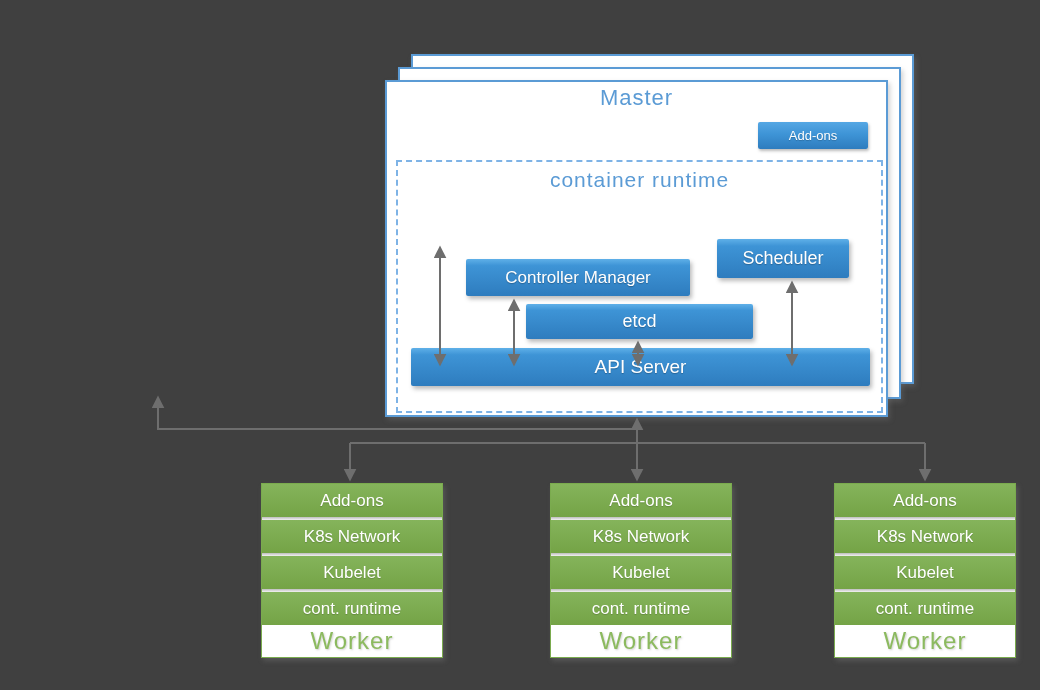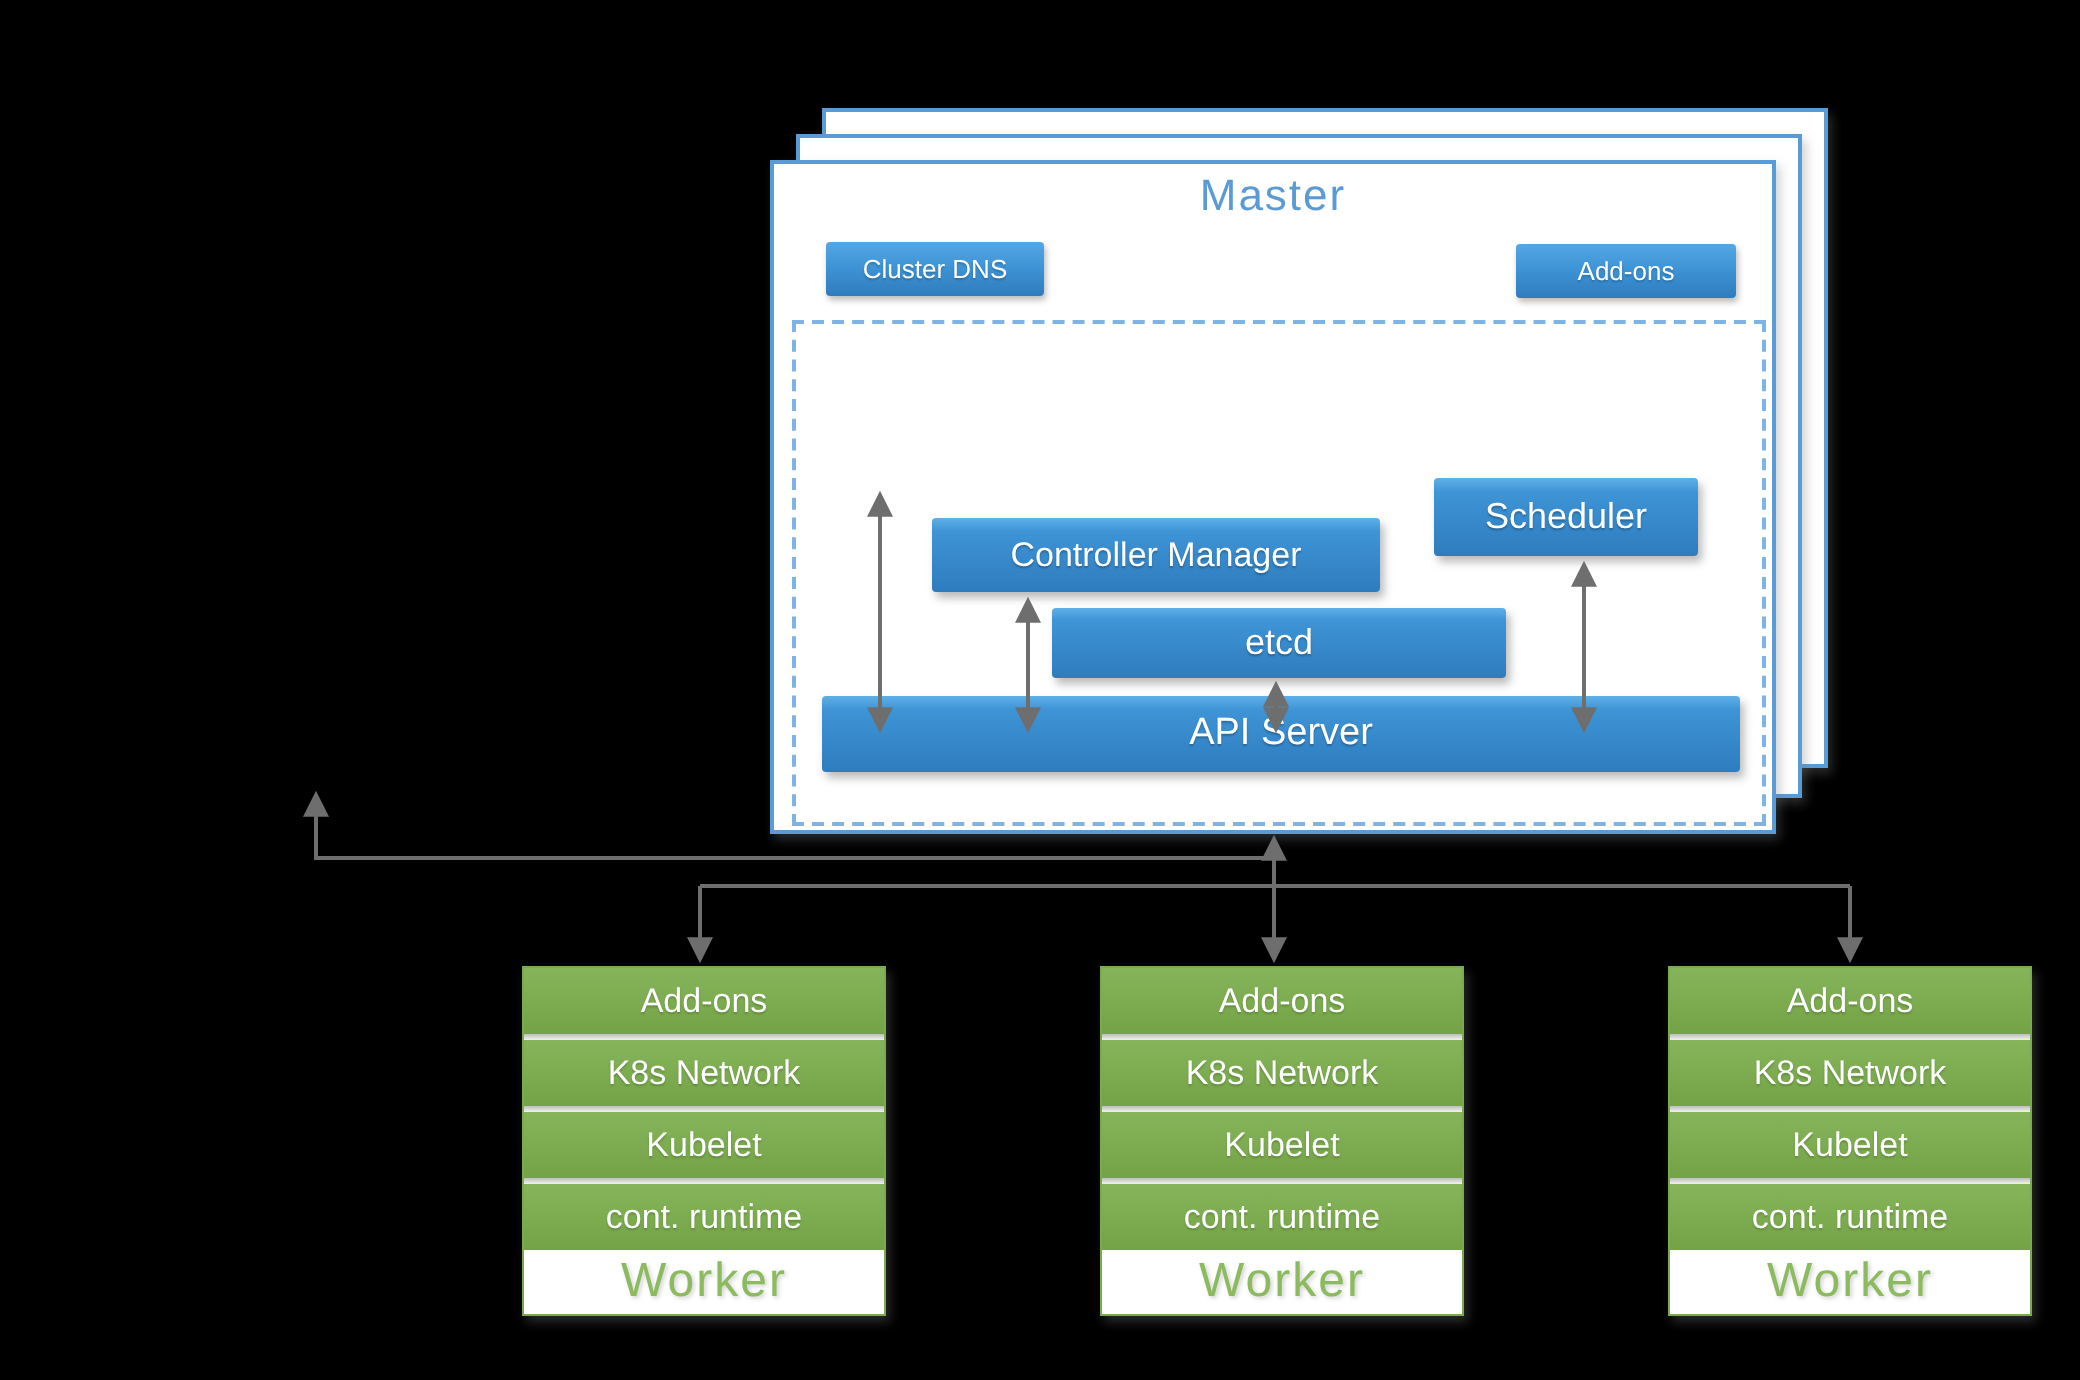--- a/index.html
+++ b/index.html
@@ -1,17 +1,17 @@
 <!DOCTYPE html>
 <html><head>
 <meta charset="utf-8">
 <style>
   html,body{margin:0;padding:0;background:#ffffff;}
   body{font-family:"Liberation Sans","DejaVu Sans",sans-serif;}
-  #canvas{position:relative;width:1040px;height:690px;background:#000000;overflow:hidden;}
+  #canvas{position:relative;width:1040px;height:690px;background:#404040;overflow:hidden;}
 
   
   .master-layer{position:absolute;width:503px;background:#ffffff;border:2px solid #5B9BD5;
     box-shadow:2px 3px 5px rgba(120,120,120,.35);box-sizing:border-box;}
   .layer-back{left:411px;top:54px;height:330px;}
   .layer-mid{left:398px;top:67px;height:332px;}
   .layer-front{left:385px;top:80px;height:337px;}
 
   .master-title{position:absolute;left:385px;top:85px;width:503px;text-align:center;
     font-size:22px;color:#5B9BD5;letter-spacing:1px;}
@@ -68,24 +68,24 @@
 <body>
 
 <div id="canvas">
 
   <div class="master-layer layer-back"></div>
   <div class="master-layer layer-mid"></div>
   <div class="master-layer layer-front"></div>
 
   <div class="master-title">Master</div>
 
-  <div class="badge badge-dns">Cluster DNS</div>
   <div class="badge badge-addons">Add-ons</div>
 
   <div class="runtime-box"></div>
+  <div class="runtime-title">container runtime</div>
 
   <div class="blue-box box-cm">Controller Manager</div>
   <div class="blue-box box-etcd">etcd</div>
   <div class="blue-box box-sched">Scheduler</div>
   <div class="blue-box box-api">API Server</div>
 
 
   <div class="worker worker-1">
     <div class="worker-row">Add-ons</div>
     <div class="wsep"></div>

